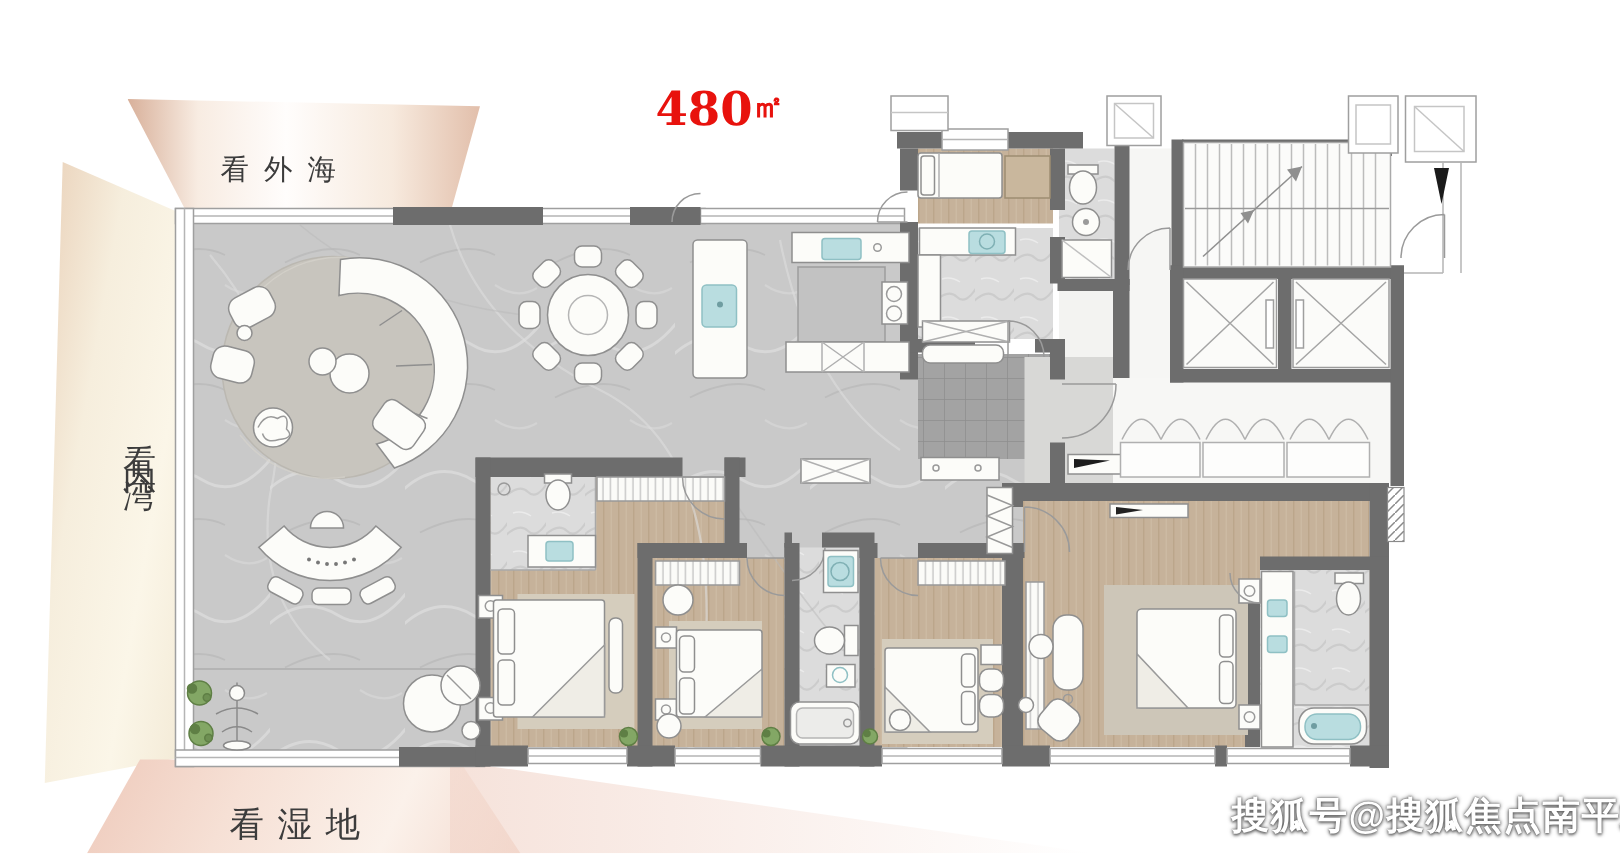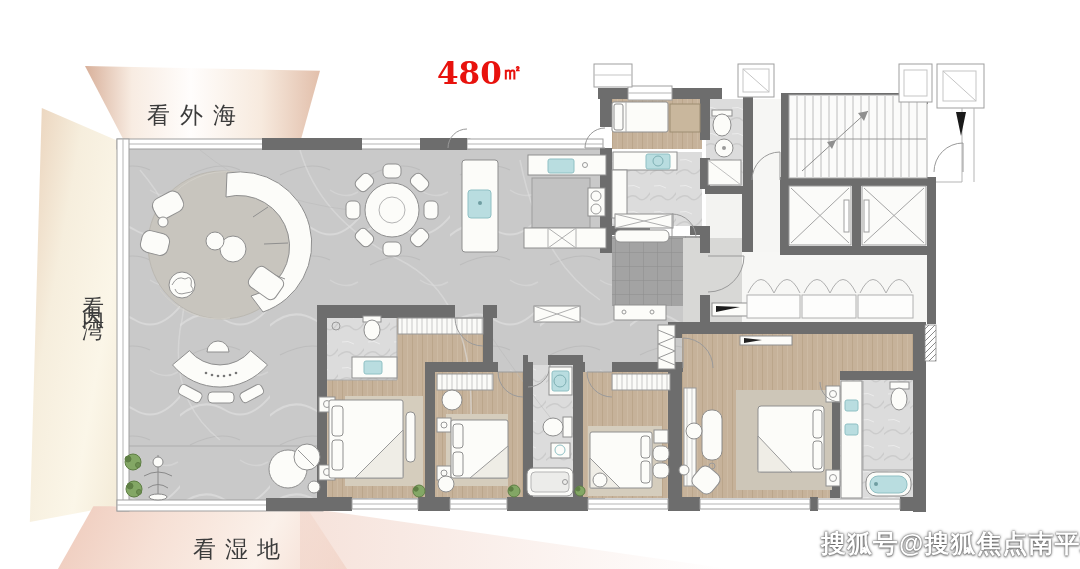--- a/index.html
+++ b/index.html
@@ -12,24 +12,24 @@
   #deco-left{left:28px;top:108px;width:92px;height:414px;
     clip-path:polygon(15% 0%,98% 8%,98% 96%,2% 100%);
     background:linear-gradient(100deg,#e9d0b8,#f6eedd 35%,#fbf6e8 70%,#f3ead6);}
   #deco-bottom{left:55px;top:505px;width:295px;height:64px;
     clip-path:polygon(13% 2%,85% 2%,99% 100%,1% 100%);
     background:linear-gradient(115deg,#eec9ba,#f6e0d5 35%,#fbf1ea 70%,#f3d8cc);}
   #deco-bottom-wash{left:300px;top:507px;width:430px;height:62px;
     clip-path:polygon(0 0,100% 100%,0 100%);
     background:linear-gradient(to right,rgba(242,214,203,.7),rgba(250,238,232,0));}
   .view-label{position:absolute;color:var(--label_ink,#3c3c3c);font-weight:500;}
-  #label-top{left:147px;top:100px;font-size:23px;letter-spacing:10px;}
+  #label-top{left:147px;top:100px;font-size:19px;letter-spacing:10px;}
   #label-left{left:78px;top:278px;writing-mode:vertical-rl;text-orientation:upright;
     font-size:22px;letter-spacing:11px;}
-  #label-bottom{left:153px;top:534px;font-size:23px;letter-spacing:9px;margin-left:40px;}
+  #label-bottom{left:153px;top:534px;font-size:23px;letter-spacing:9px;}
   #area-label{position:absolute;left:437px;top:58px;color:var(--accent_red,#e8120d);
     font-family:"DejaVu Serif",serif;font-weight:bold;font-size:31px;line-height:1;}
   #area-label .unit{font-size:21px;font-weight:600;vertical-align:5px;}
   #watermark{position:absolute;left:821px;top:527px;font-size:25px;font-weight:bold;
     color:var(--watermark_white,#fff);letter-spacing:1px;white-space:nowrap;
     text-shadow:0 0 3px rgba(90,90,90,.95),0 0 1px rgba(60,60,60,.9),0 1px 2px rgba(120,120,120,.8);}
   svg{position:absolute;left:0;top:0;}
   .furn{fill:#fcfcf9;stroke:#8f8f8f;stroke-width:1;}
   .thinwall{fill:#ffffff;stroke:#9f9f9f;stroke-width:1;}
   .glassline{stroke:#a8a8a8;stroke-width:1;fill:none;}

